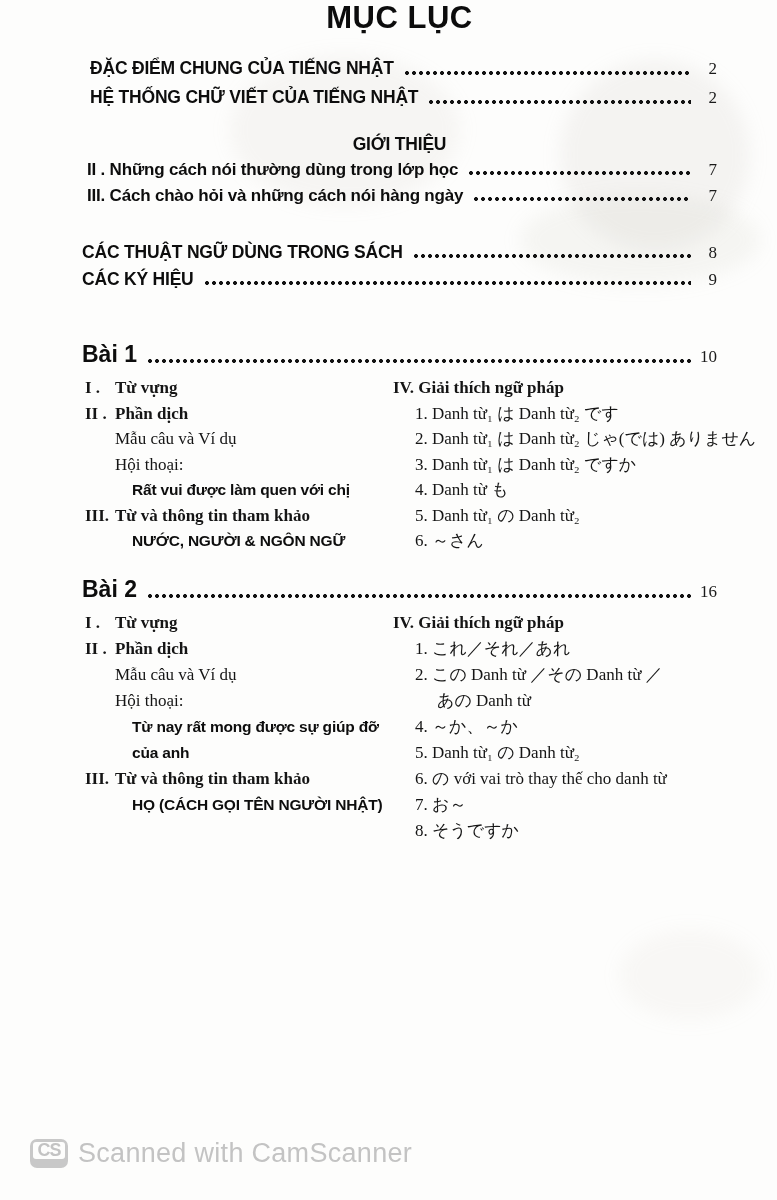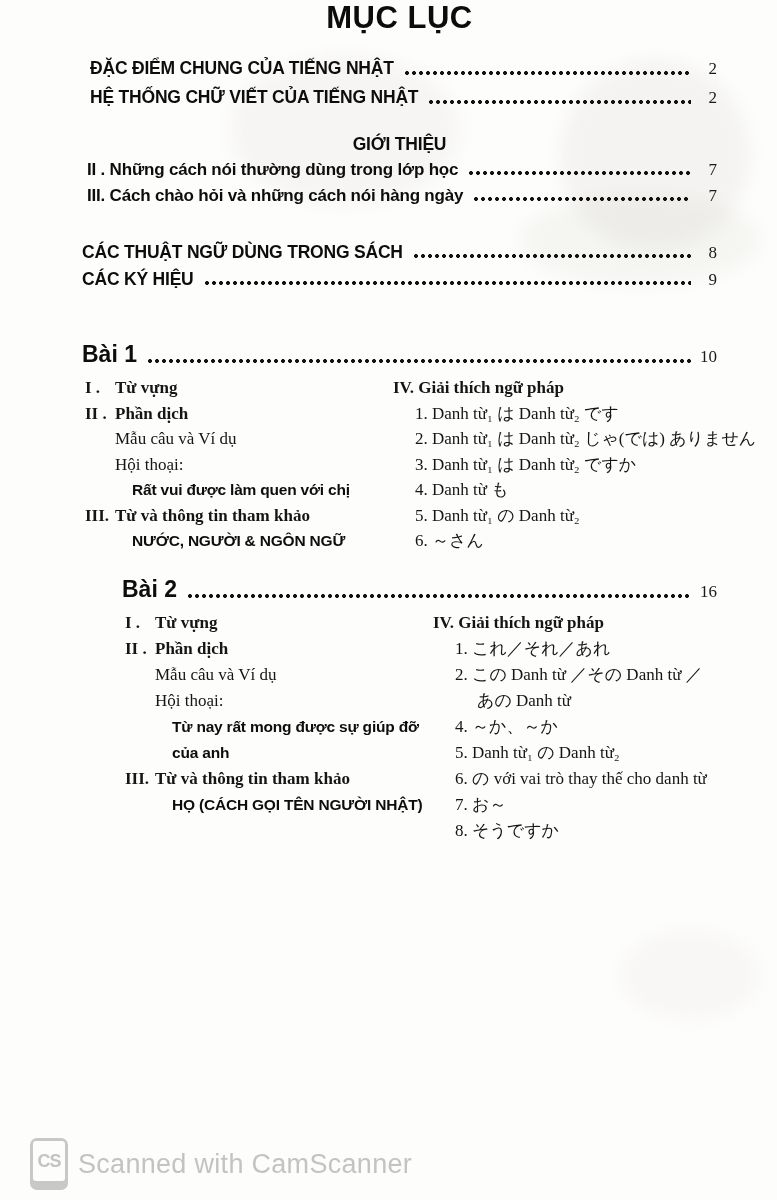--- a/index.html
+++ b/index.html
@@ -80,21 +80,21 @@
   .intro-heading { font-size: 17.5px; line-height: 26px; text-align: center; }
   .intro-block .toc-row { line-height: 26px; padding-left: 5px; }
   .intro-block .t { font-size: 17px; white-space: nowrap; }
 
   .terms-block { margin-top: 30px; }
   .terms-block .toc-row { line-height: 27px; }
 
   
   .lesson { display: block; }
   .lesson.first { margin-top: 47px; }
-  .lesson.second { margin-top: 21px; margin-left: 40px; }
+  .lesson.second { margin-top: 21px; }
   .lesson-header { line-height: 28px; }
   .lesson-title { font-size: 23px; letter-spacing: 0; white-space: nowrap; }
 
   .cols { display: flex; align-items: flex-start; margin-top: 4px; }
   .col.left  { width: 311px; flex: 0 0 311px; }
   .col.right { flex: 1 1 auto; }
   .lesson.first  .col .row { line-height: 25.5px; }
   .lesson.second .col .row { line-height: 26px; }
 
   .row { font-size: 17px; color: #151515; white-space: nowrap; }
@@ -112,21 +112,21 @@
   .row.gram-head { font-weight: 700; }
   .row.gram { padding-left: 22px; }
   .row.gram.cont { padding-left: 44px; }
 
   
   .watermark {
     position: absolute; left: 30px; top: 1138px;
     display: flex; align-items: center; gap: 10px;
   }
   .cs-icon {
-    width: 38px; height: 52px;
+    width: 38px; height: 29px;
     background: #c8c8c8;
     border-radius: 7px;
     position: relative;
     flex: 0 0 auto;
   }
   .cs-inner {
     position: absolute; left: 3px; right: 3px; top: 3px; bottom: 9px;
     background: #fdfdfc;
     border-radius: 3px;
     display: flex; align-items: center; justify-content: center;

